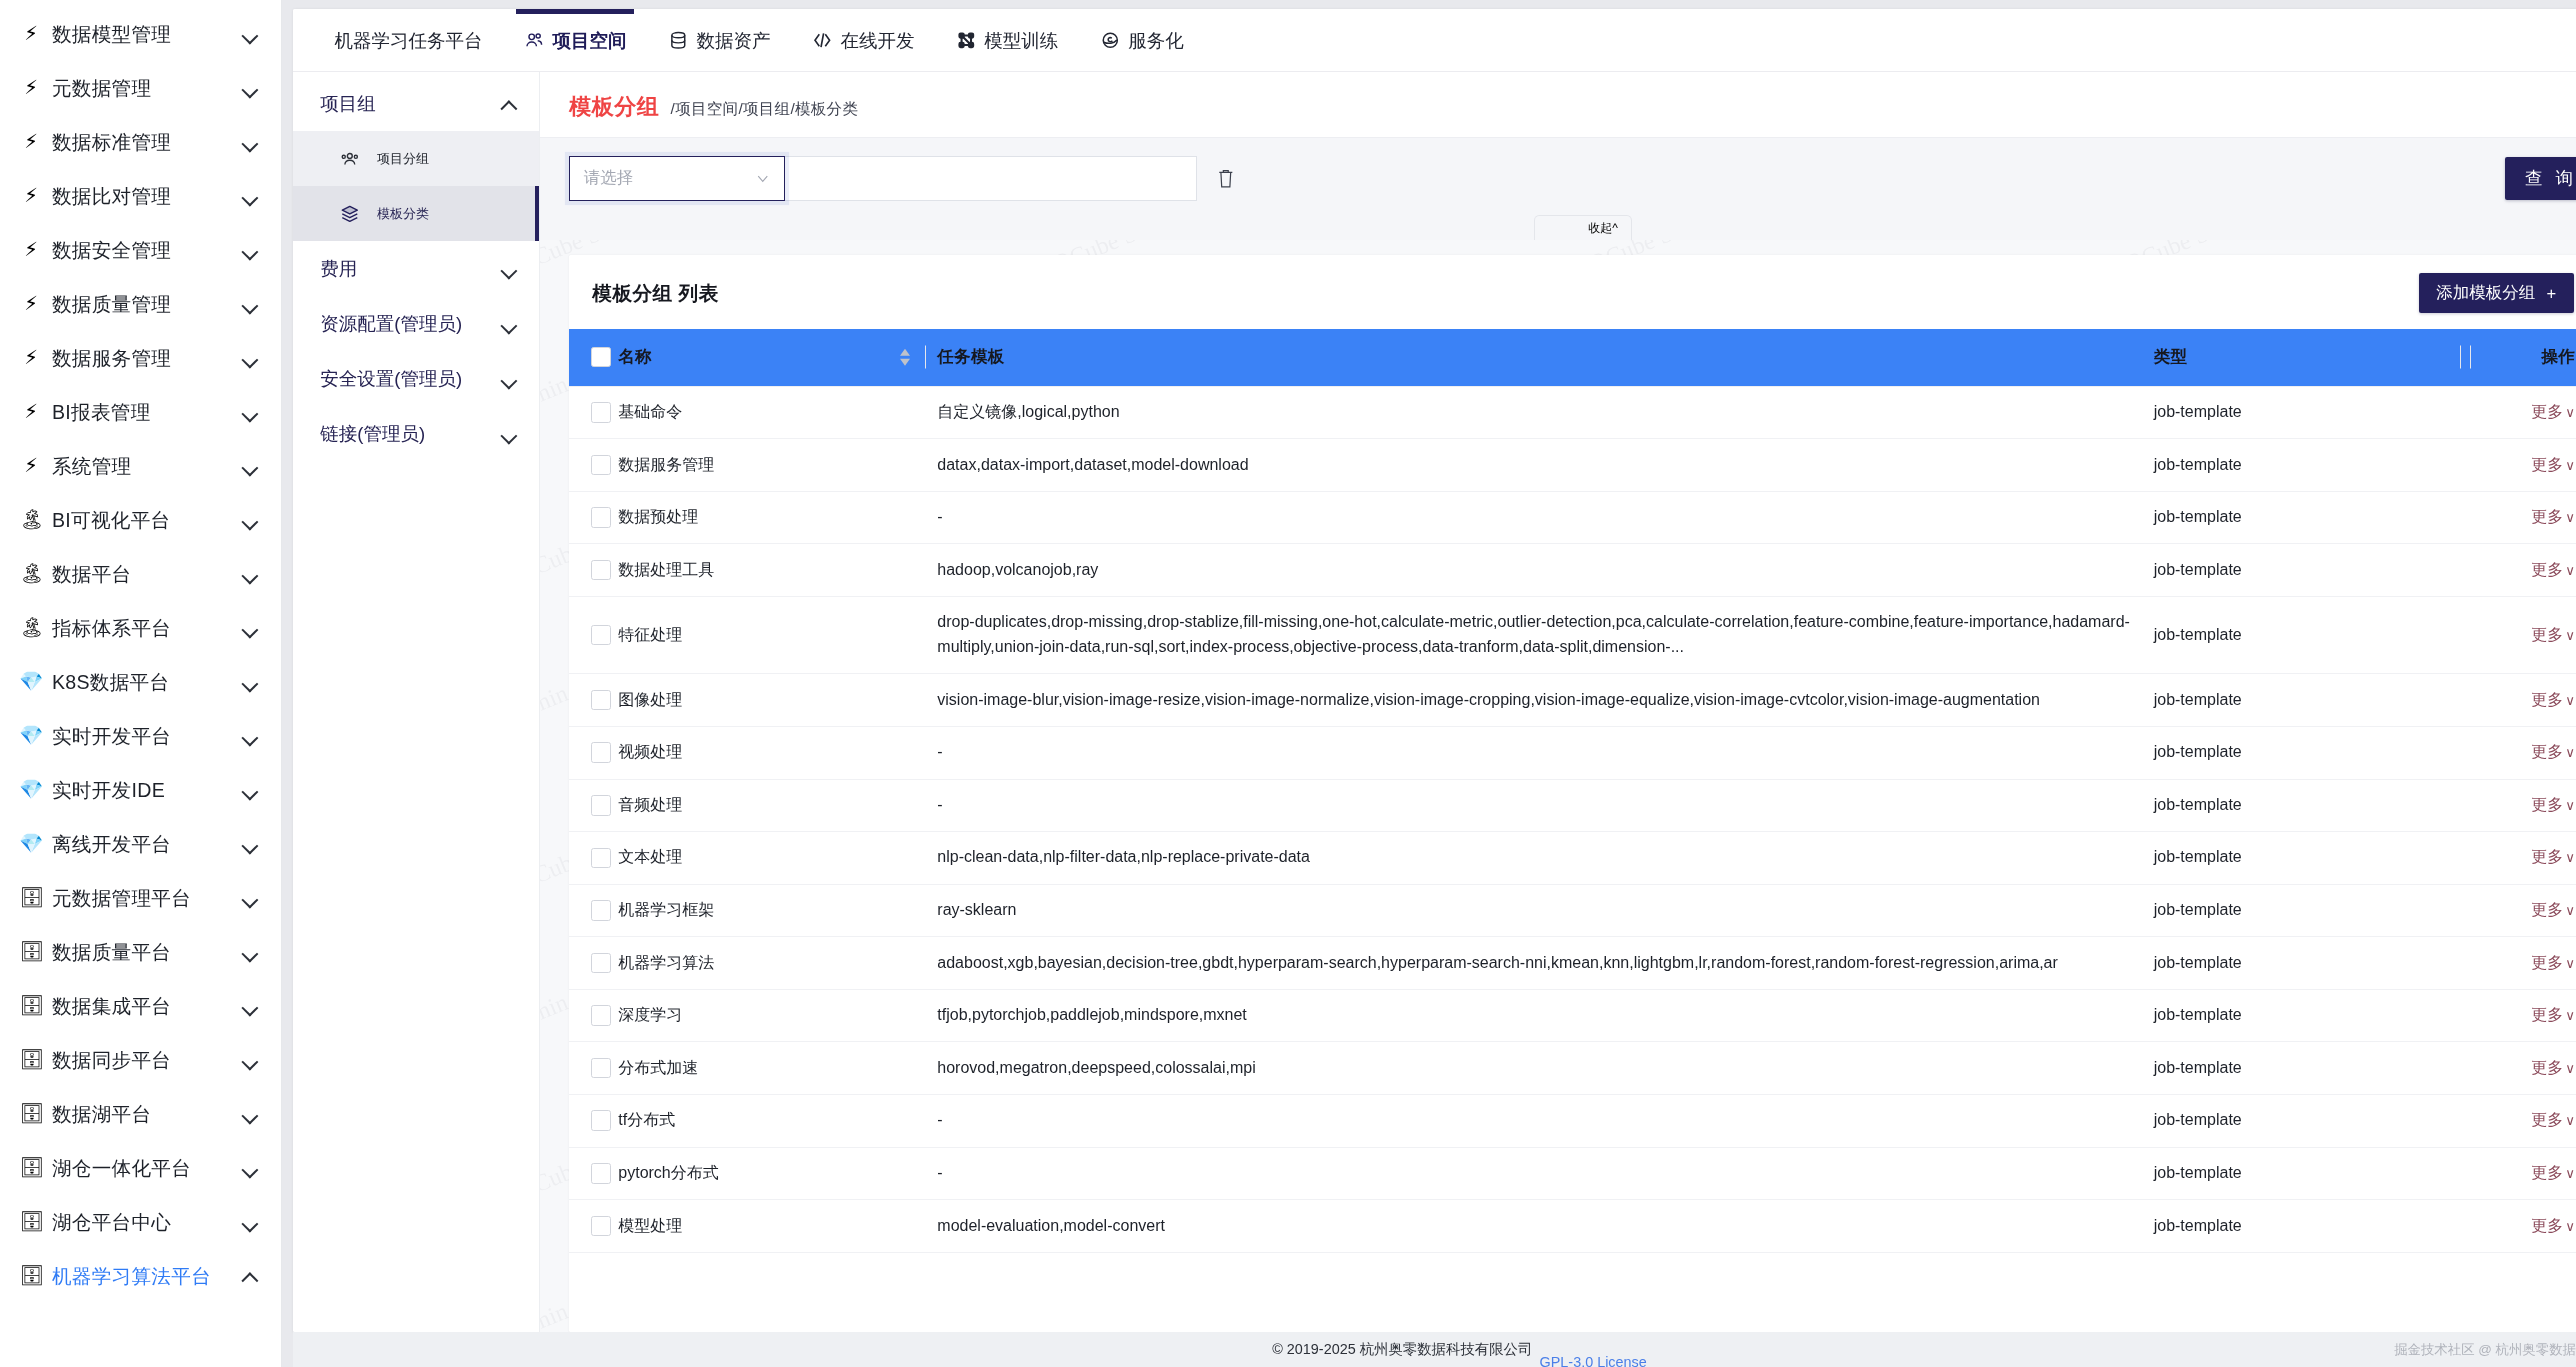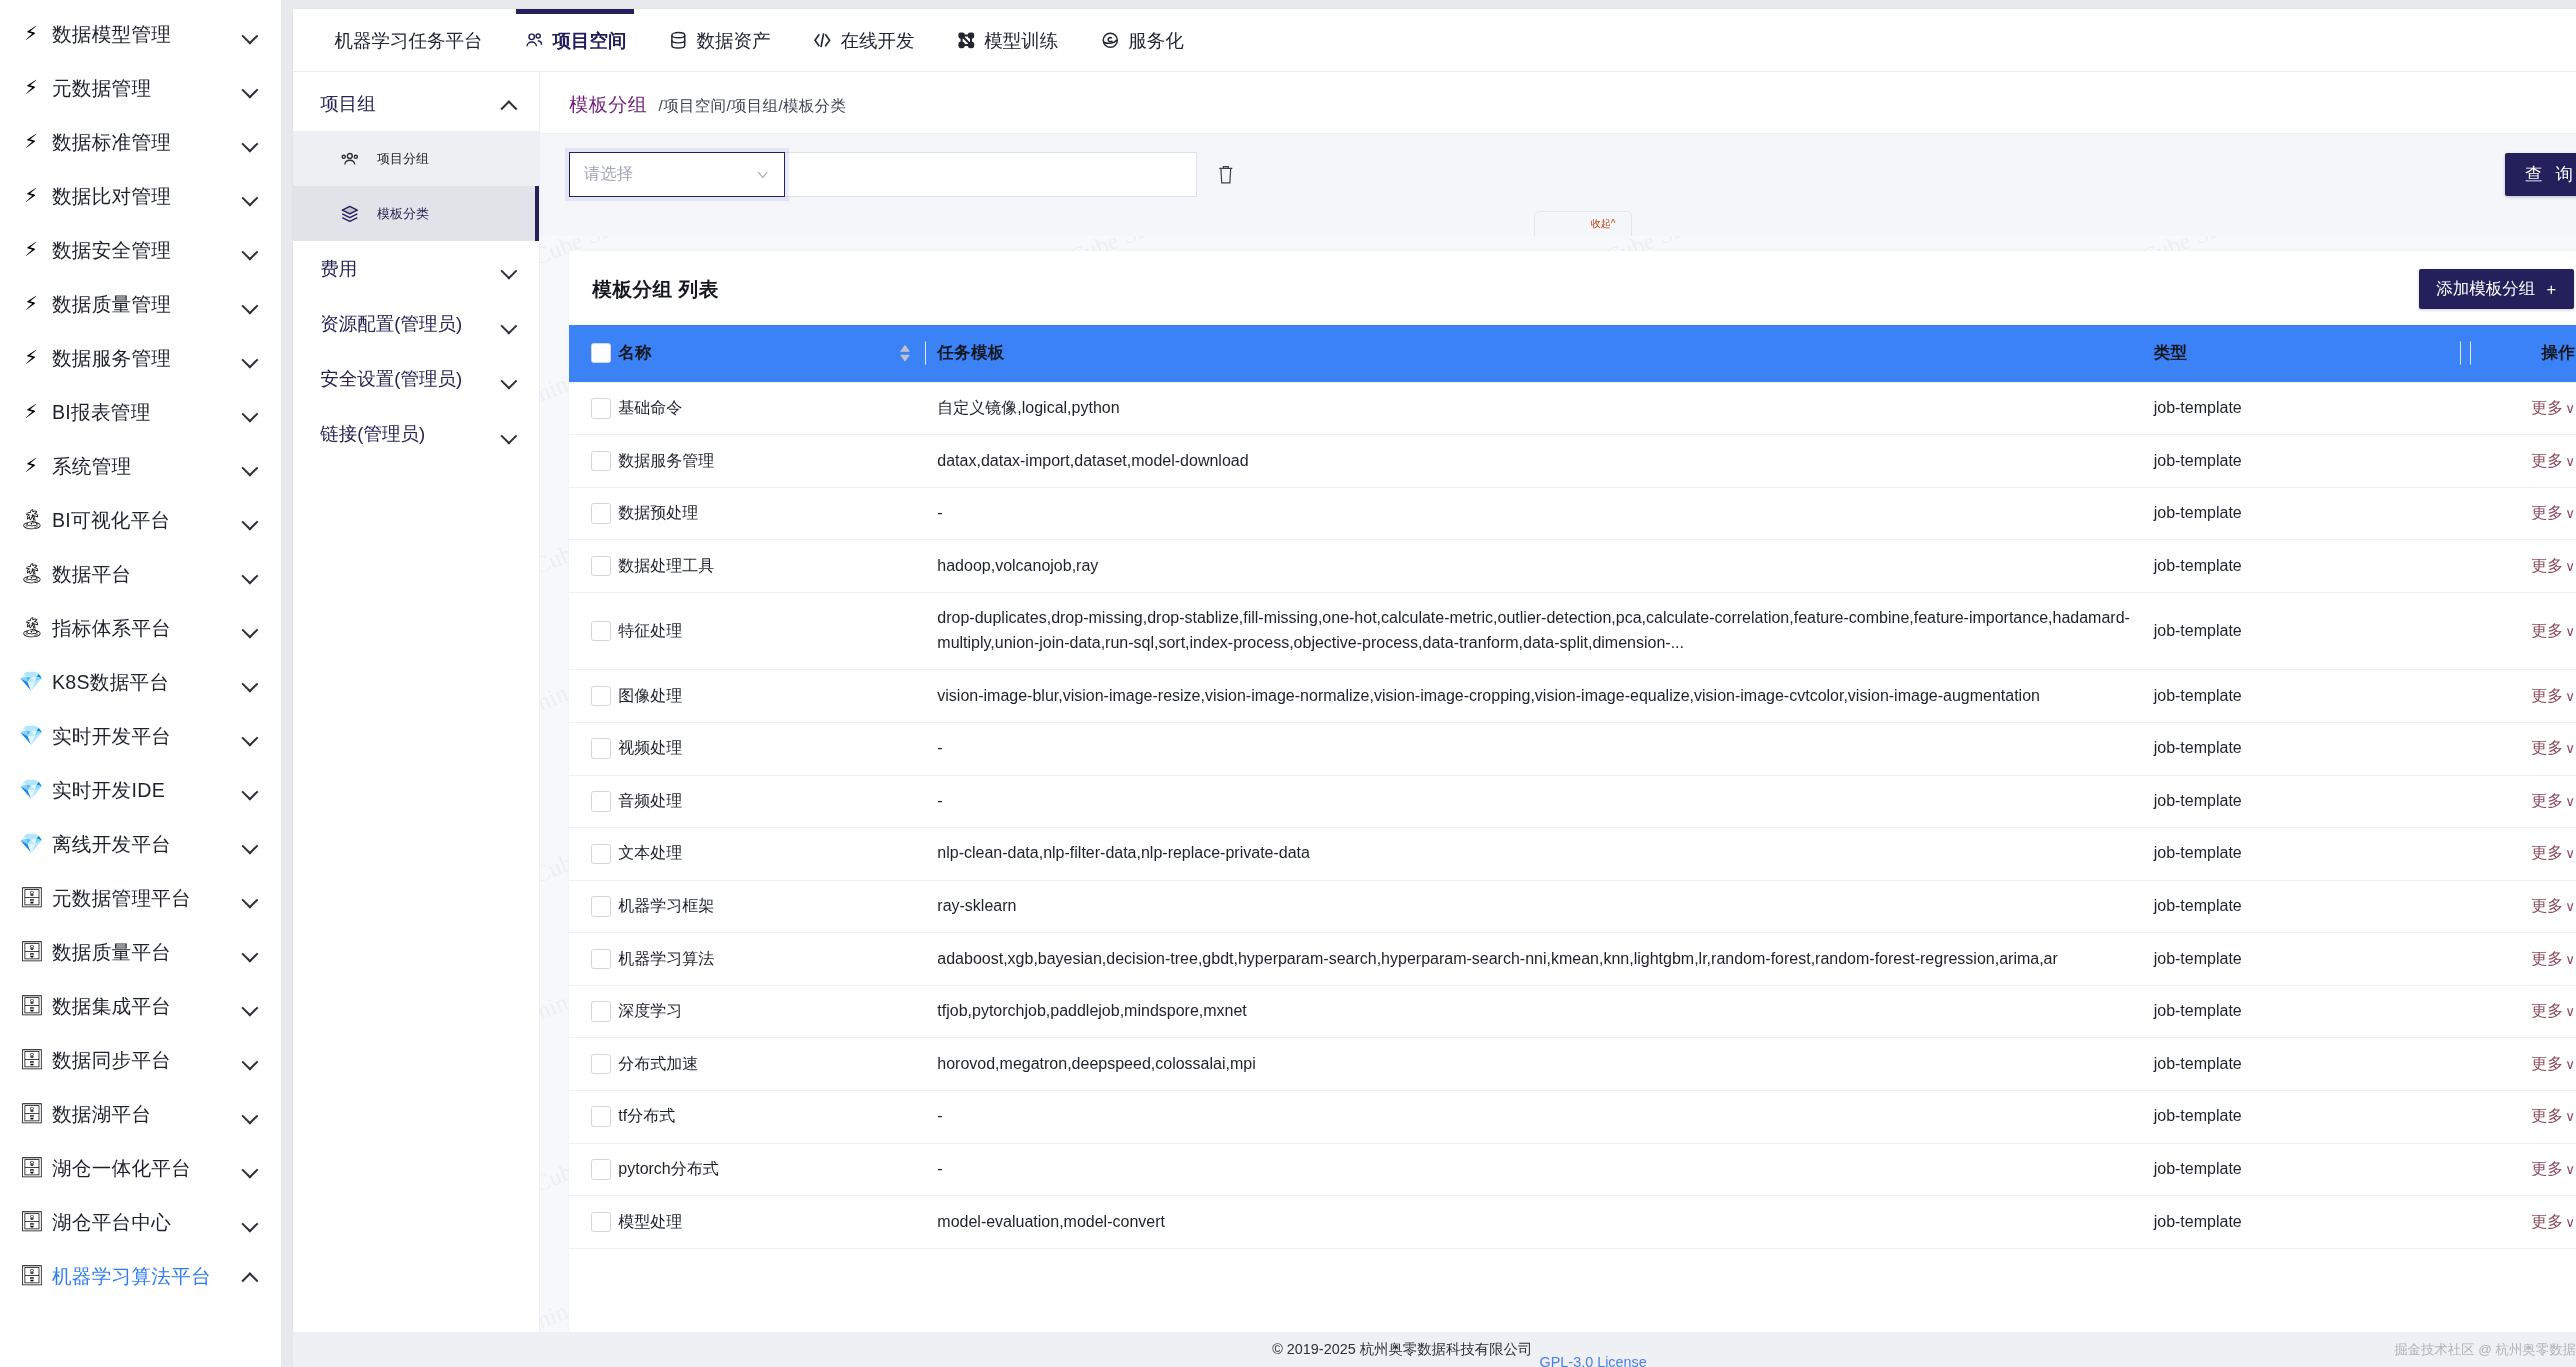--- a/index.html
+++ b/index.html
@@ -105,21 +105,21 @@
   .wm span {
     position: absolute; font-size: 24px; color: rgba(30,34,55,.045);
     transform: rotate(-22deg); white-space: nowrap; font-family: "Liberation Serif", serif;
   }
 
   
   .pg-head {
     background: #fff; padding: 19.6px 29px 15.5px 29px; display: flex; align-items: baseline;
     gap: 11.3px; position: relative; z-index: 1; flex: 0 0 auto;
   }
-  .pg-title { font-size: 19px; font-weight: 400; color: #701a75; letter-spacing: 0.5px; }
+  .pg-title { font-size: 22px; font-weight: 700; color: #ef4444; letter-spacing: 0.5px; }
   .pg-crumb { font-size: 15.5px; color: #3f4351; letter-spacing: 0.3px; }
 
   
   .filterbar {
     background: #f5f6f9; border-top: 0.5px solid #edeef2; padding: 17.5px 29px 0 29px;
     position: relative; z-index: 1; flex: 0 0 auto;
   }
   .fb-row { display: flex; align-items: center; gap: 0; }
   .f-select {
     width: 216px; height: 45px; border: 1.5px solid #24205c; background: #fff;
@@ -133,21 +133,21 @@
   .f-trash { width: 57px; display: flex; align-items: center; justify-content: center; cursor: pointer; }
   .f-query {
     margin-left: auto; background: #24205c; color: #fff; font-size: 17.5px;
     padding: 0 19.6px; height: 43px; display: flex; align-items: center; justify-content: center;
     border-radius: 2.1px; letter-spacing: 4.1px; cursor: pointer; box-shadow: 0 1px 3.1px rgba(20,20,60,.25);
   }
   .collapse-tab {
     margin: 14.4px auto 0 auto; width: 98px; height: 25px;
     border: 1px solid #e4e6eb; border-bottom: none; border-radius: 5.2px 5.2px 0 0;
     background: #f5f6f9; display: flex; align-items: center; justify-content: center;
-    font-size: 10px; color: #c2410c; cursor: pointer; padding-left: 40px;
+    font-size: 12px; color: #000000; cursor: pointer; padding-left: 40px;
   }
 
   
   .tbl-card {
     margin: 14.4px 29px 0 29px; background: #fff; border-radius: 1.5px;
     box-shadow: 0 0.5px 2.1px rgba(20,24,40,.07);
     flex: 1 1 auto; min-height: 0; display: flex; flex-direction: column;
     position: relative; z-index: 1; overflow: hidden;
   }
   .tbl-head {

